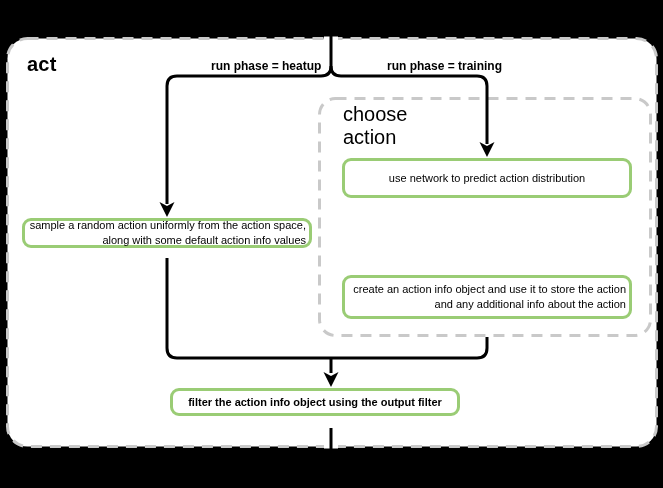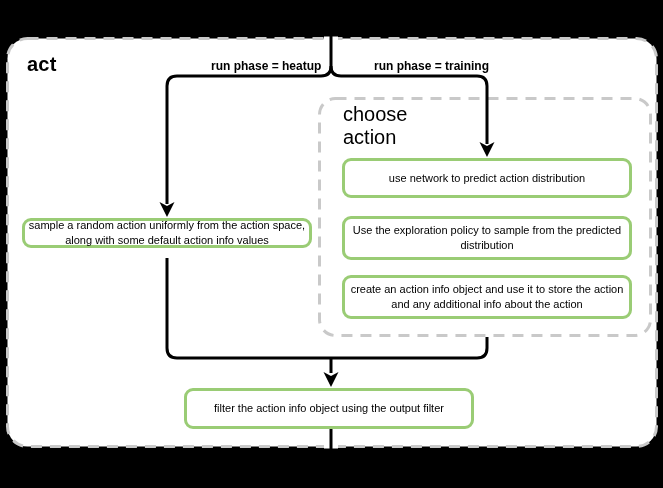--- a/index.html
+++ b/index.html
@@ -43,37 +43,37 @@
   }
   .group-title {
     position: absolute; left: 343px; top: 103px; width: 110px;
     font-size: 20px; font-weight: normal; line-height: 23px;
   }
   .branch-label {
     position: absolute; top: 59px;
     font-size: 12px; font-weight: bold; white-space: nowrap; padding-left: 21px;
   }
   .branch-label.heatup { left: 190px; }
-  .branch-label.training { left: 353px; text-align: center; }
+  .branch-label.training { left: 366px; text-align: center; }
 
   .node {
     position: absolute; box-sizing: border-box;
     background: var(--node-bg, #fff);
     border: 3px solid var(--node-border, #9acc75);
     border-radius: 9px;
     display: flex; align-items: center; justify-content: center;
-    text-align: center;
+    text-align: right;
     font-size: 11px; line-height: 1.35;
     padding: 1px 3px;
   }
   .node-sample      { left: 22px;  top: 218px; width: 290px; height: 30px; }
   .node-use-network { left: 342px; top: 158px; width: 290px; height: 40px; }
   .node-exploration { left: 342px; top: 216px; width: 290px; height: 44px; }
   .node-create-info { left: 342px; top: 275px; width: 290px; height: 44px; }
-  .node-filter      { left: 184px; top: 388px; width: 290px; height: 41px; }
+  .node-filter      { left: 170px; top: 388px; width: 290px; height: 28px; font-weight: bold; }
 </style>
 </head>
 <body>
 
 <div class="stage">
 
   <svg class="layer" width="663" height="488" viewBox="0 0 663 488">
 
     <rect class="panel-rect" x="7.5" y="38.5" width="649" height="408" rx="20"></rect>
 
@@ -103,23 +103,20 @@
   <div class="group-title">choose action</div>
 
   <div class="node node-sample">
     <span>sample a random action uniformly from the action space, along with some default action info values</span>
   </div>
 
   <div class="node node-use-network">
     <span>use network to predict action distribution</span>
   </div>
 
-  <div class="node node-exploration">
-    <span>Use the exploration policy to sample from the predicted distribution</span>
-  </div>
 
   <div class="node node-create-info">
     <span>create an action info object and use it to store the action and any additional info about the action</span>
   </div>
 
   <div class="node node-filter">
     <span>filter the action info object using the output filter</span>
   </div>
 
 </div>

